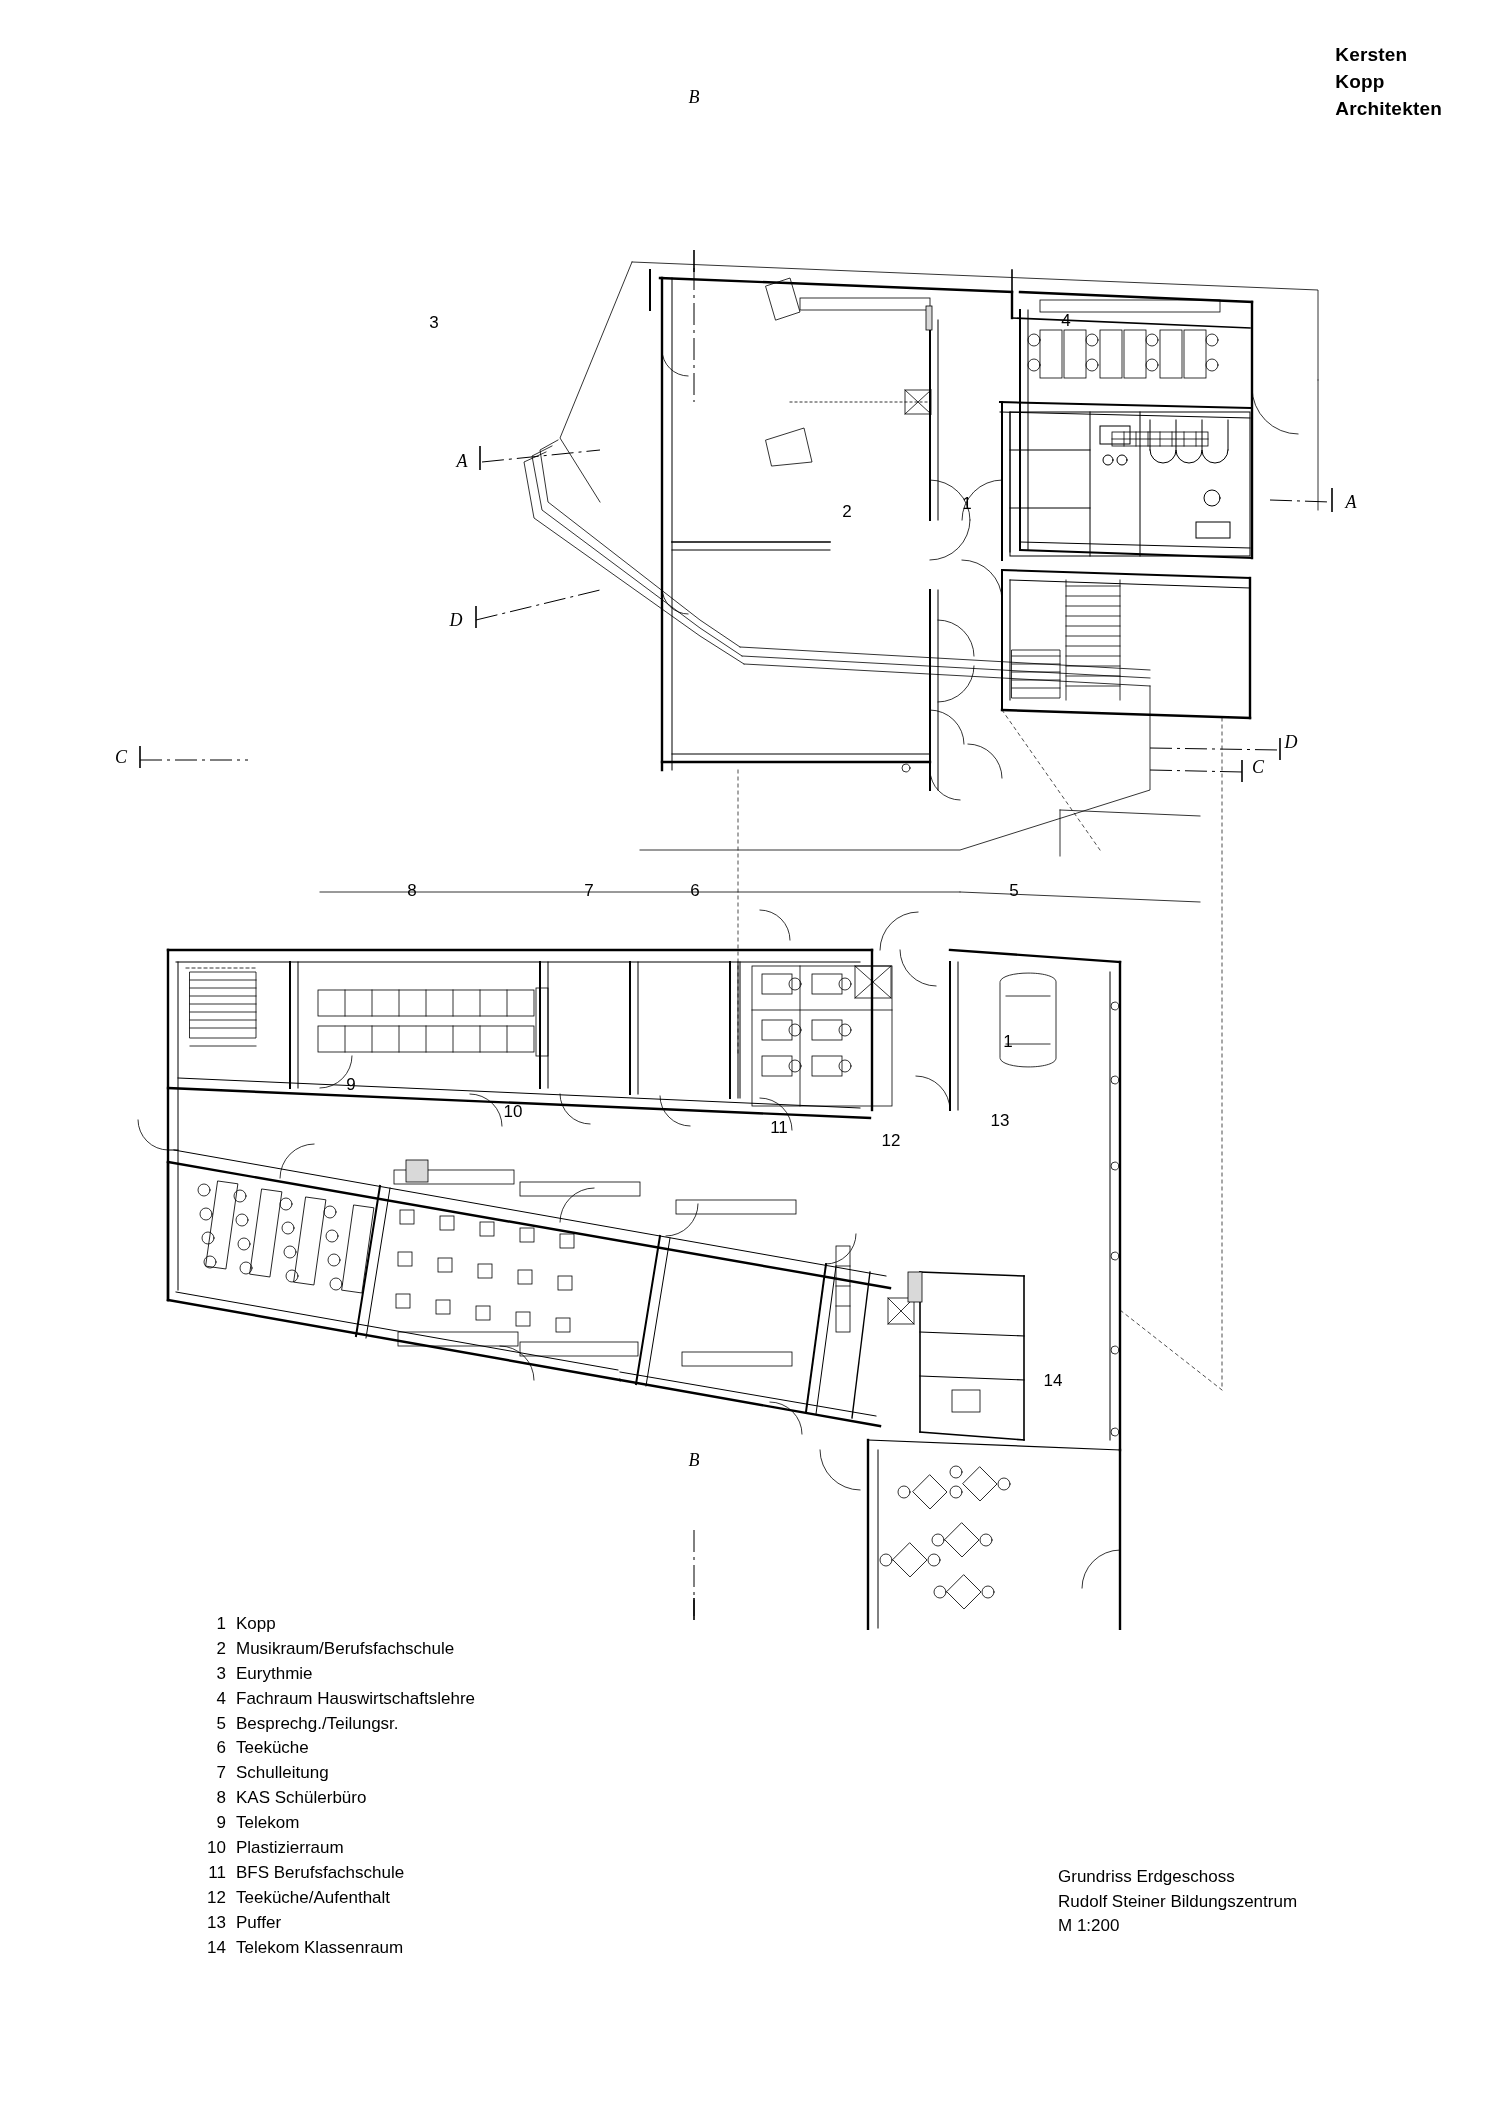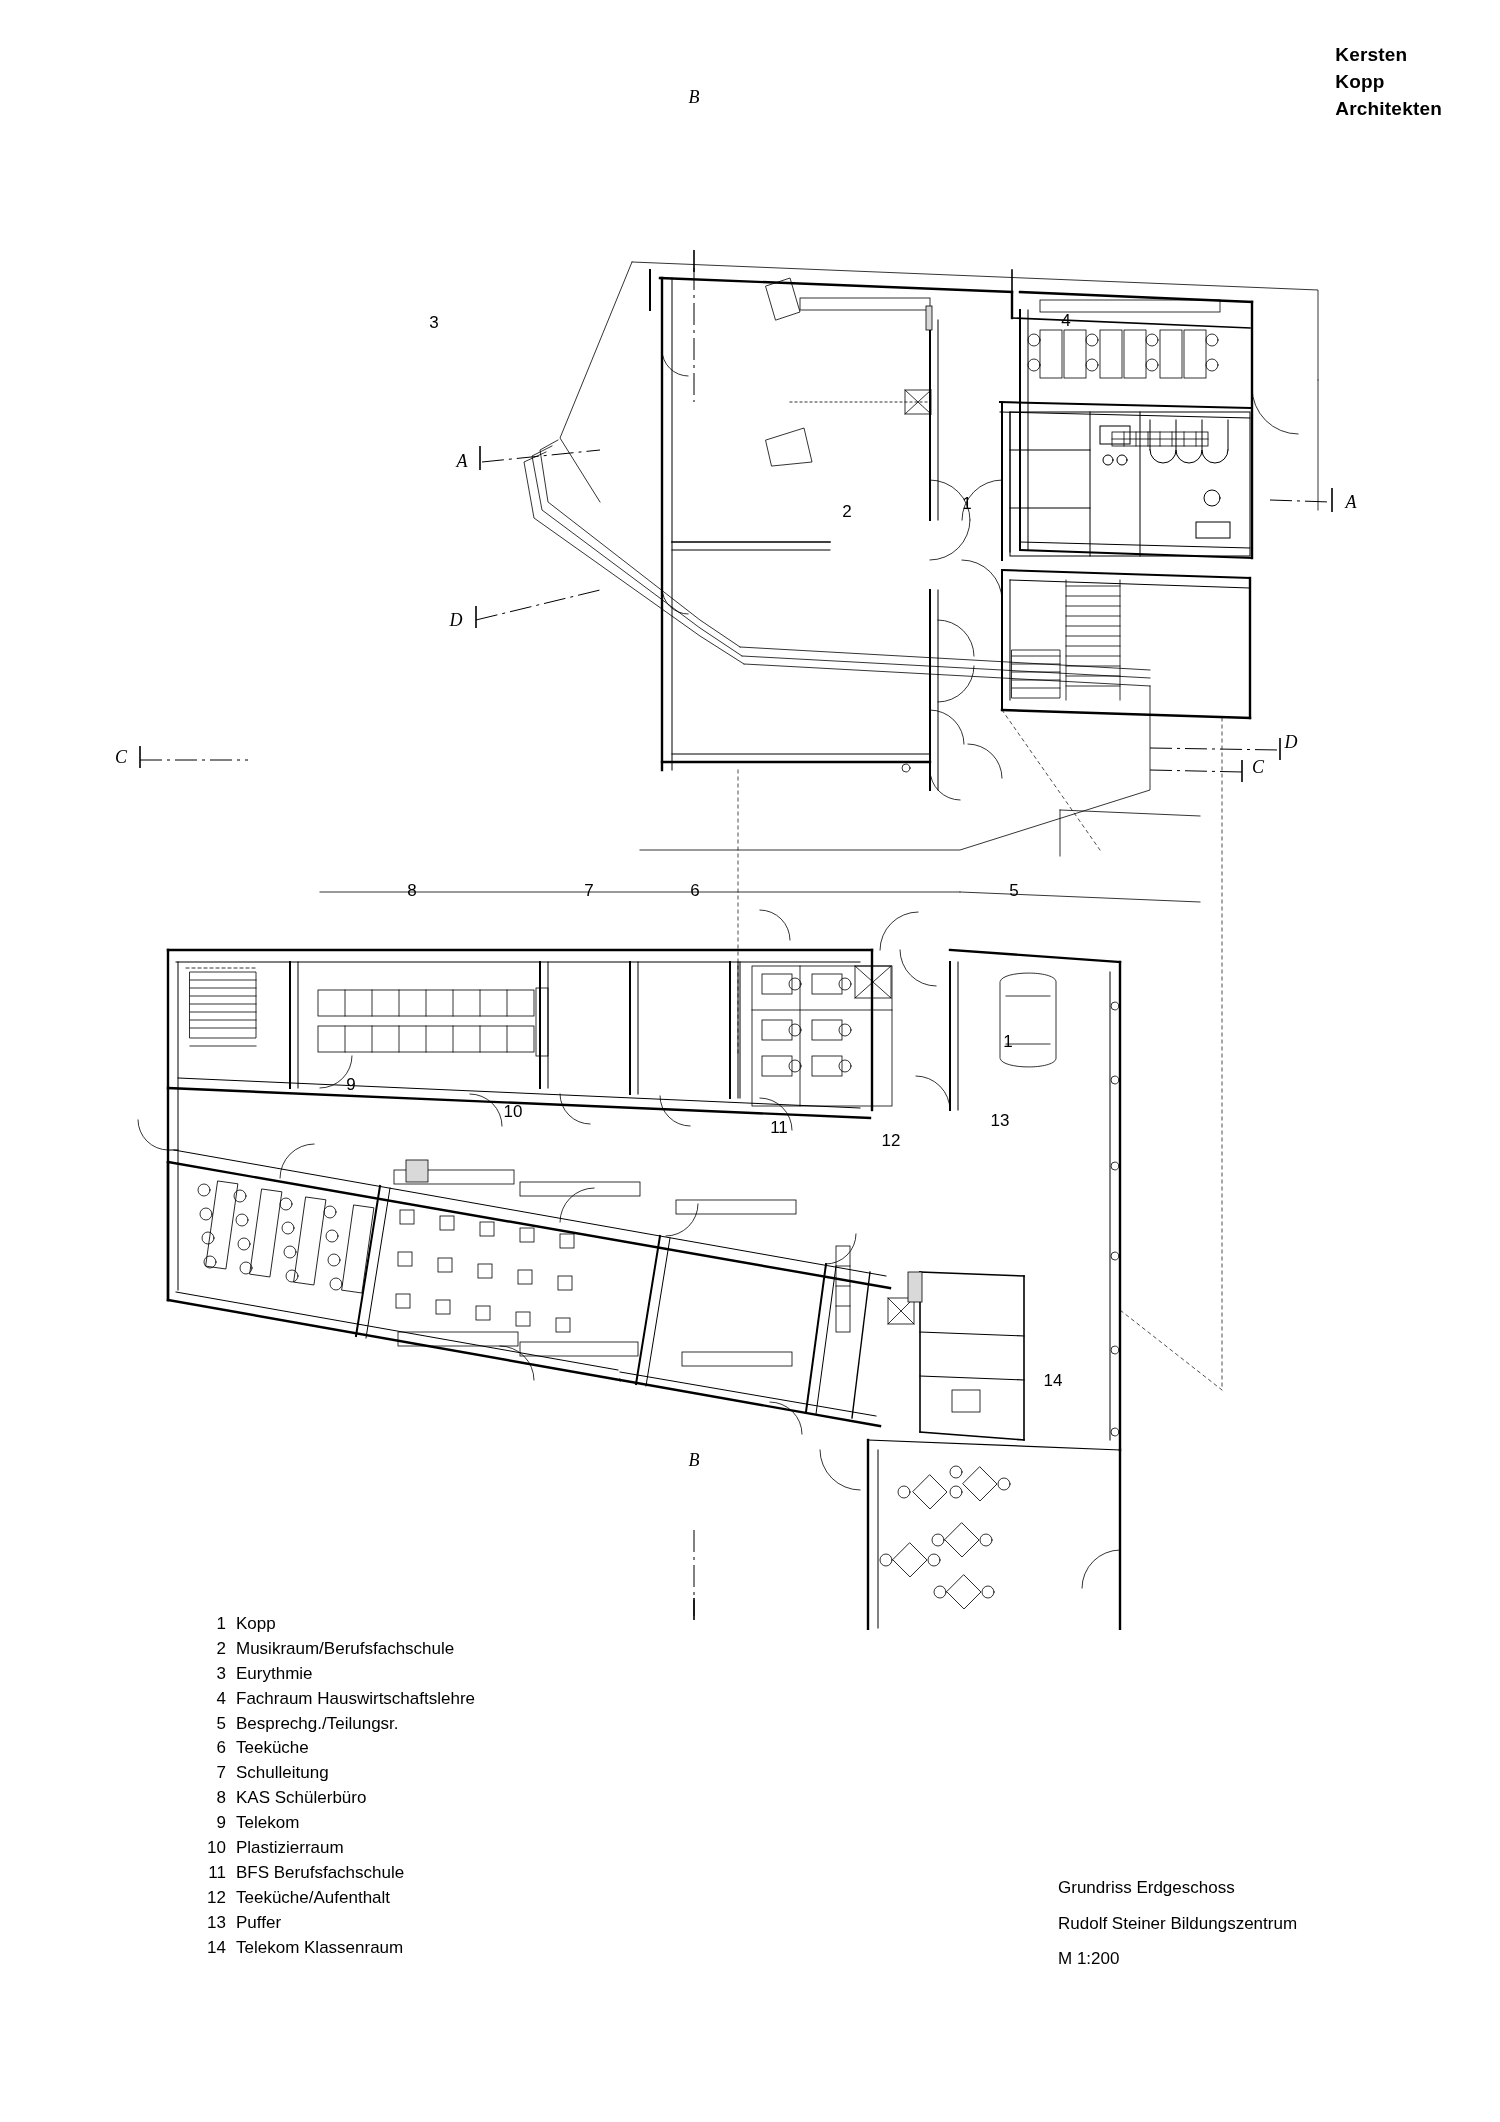--- a/index.html
+++ b/index.html
@@ -80,21 +80,21 @@
     padding-right: 10px;
   }
   
   #titleblock {
     position: absolute;
     left: 1058px;
     top: 1865px;
     font-size: 17px;
     line-height: 1.45;
   }
-  #titleblock div { white-space: nowrap; margin-top: 11px; }
+  #titleblock div { white-space: nowrap; }
 </style>
 </head>
 <body>
 
 <div id="sheet">
 
   <div class="logo">
     <div>Kersten</div>
     <div>Kopp</div>
     <div>Architekten</div>

